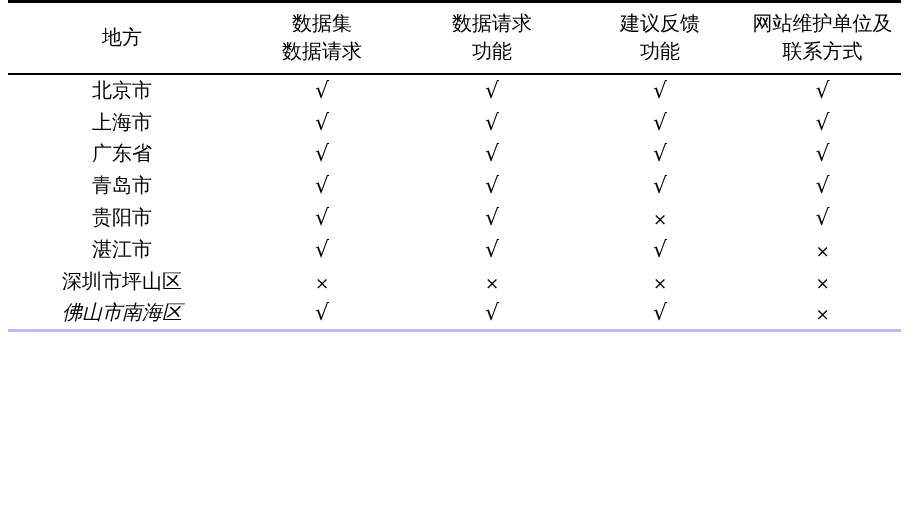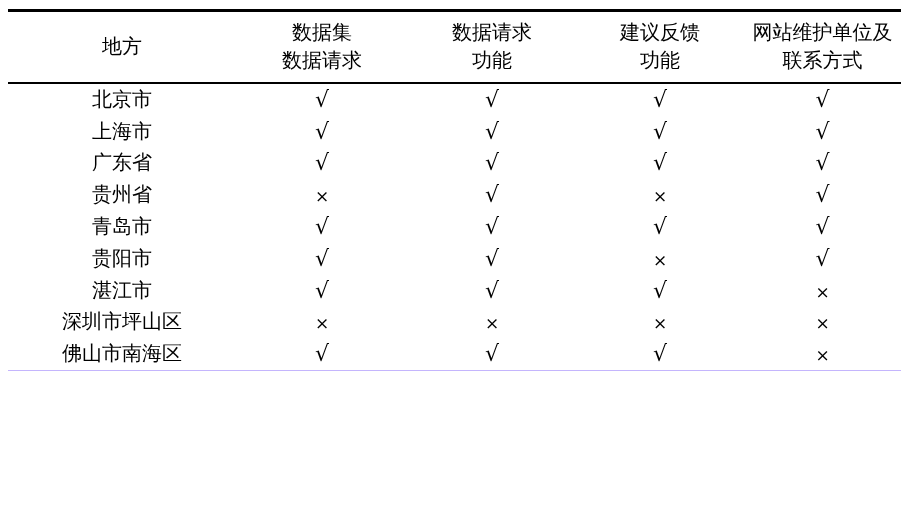--- a/index.html
+++ b/index.html
@@ -11,21 +11,21 @@
     width: 916px;
     height: 528px;
     overflow: hidden;
     font-family: "DejaVu Serif", "Liberation Serif", serif;
     color: #000000;
   }
 
   #table-wrap {
     position: absolute;
     left: 8px;
-    top: 9px;
+    top: 0;
     width: 893px;
   }
 
   table.spec-table {
     border-collapse: collapse;
     width: 893px;
     table-layout: fixed;
   }
 
   table.spec-table thead tr th {
@@ -46,21 +46,22 @@
     height: 31.8px;
     font-size: 20px;
     line-height: 31.8px;
     text-align: center;
     vertical-align: middle;
     border: none;
     white-space: nowrap;
   }
 
   table.spec-table tbody tr:last-child td {
-    border-bottom: 1px solid #c4b5fd;
+    border-bottom: 3px solid #c4b5fd;
+    font-style: italic;
   }
 
   
   col.c-place  { width: 228px; }
   col.c-data   { width: 172px; }
   col.c-req    { width: 168px; }
   col.c-fb     { width: 168px; }
   col.c-maint  { width: 157px; }
 
   .hdr-line { display: block; }
@@ -136,27 +137,20 @@
           <td><span class="mark check">√</span></td>
         </tr>
         <tr>
           <td class="place-cell">广东省</td>
           <td><span class="mark check">√</span></td>
           <td><span class="mark check">√</span></td>
           <td><span class="mark check">√</span></td>
           <td><span class="mark check">√</span></td>
         </tr>
         <tr>
-          <td class="place-cell">贵州省</td>
-          <td><span class="mark cross">×</span></td>
-          <td><span class="mark check">√</span></td>
-          <td><span class="mark cross">×</span></td>
-          <td><span class="mark check">√</span></td>
-        </tr>
-        <tr>
           <td class="place-cell">青岛市</td>
           <td><span class="mark check">√</span></td>
           <td><span class="mark check">√</span></td>
           <td><span class="mark check">√</span></td>
           <td><span class="mark check">√</span></td>
         </tr>
         <tr>
           <td class="place-cell">贵阳市</td>
           <td><span class="mark check">√</span></td>
           <td><span class="mark check">√</span></td>

